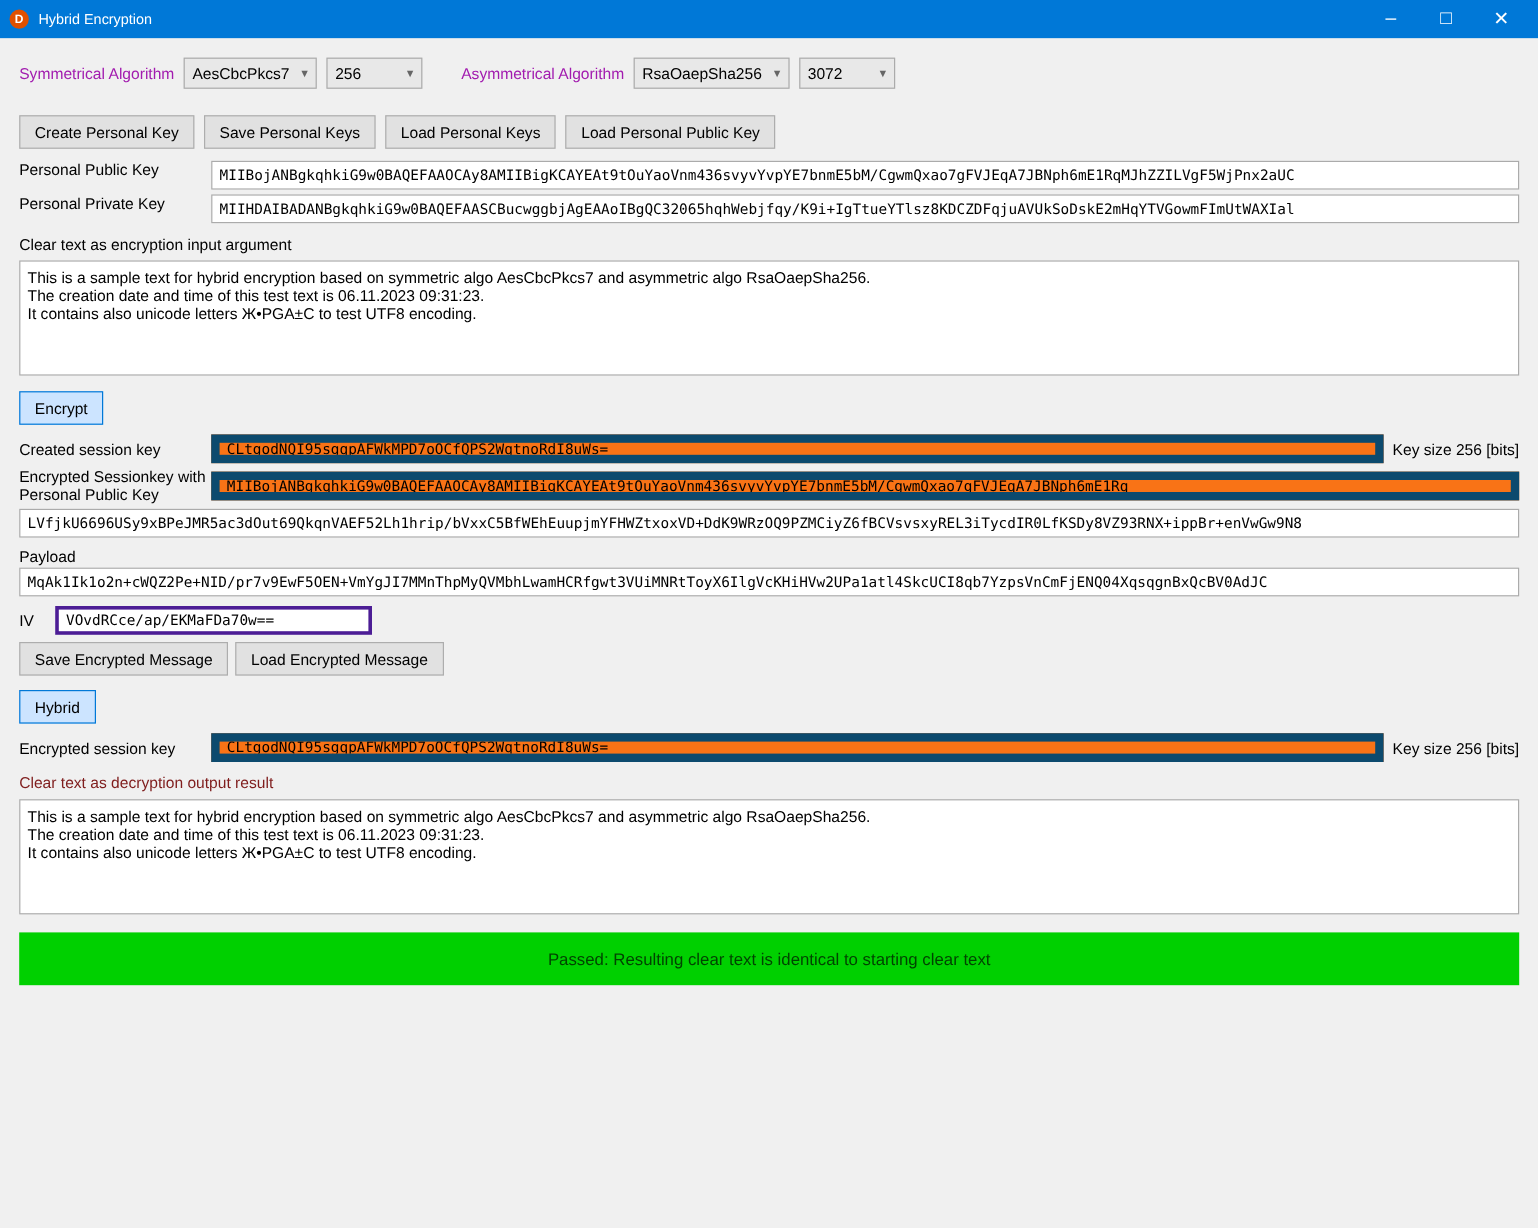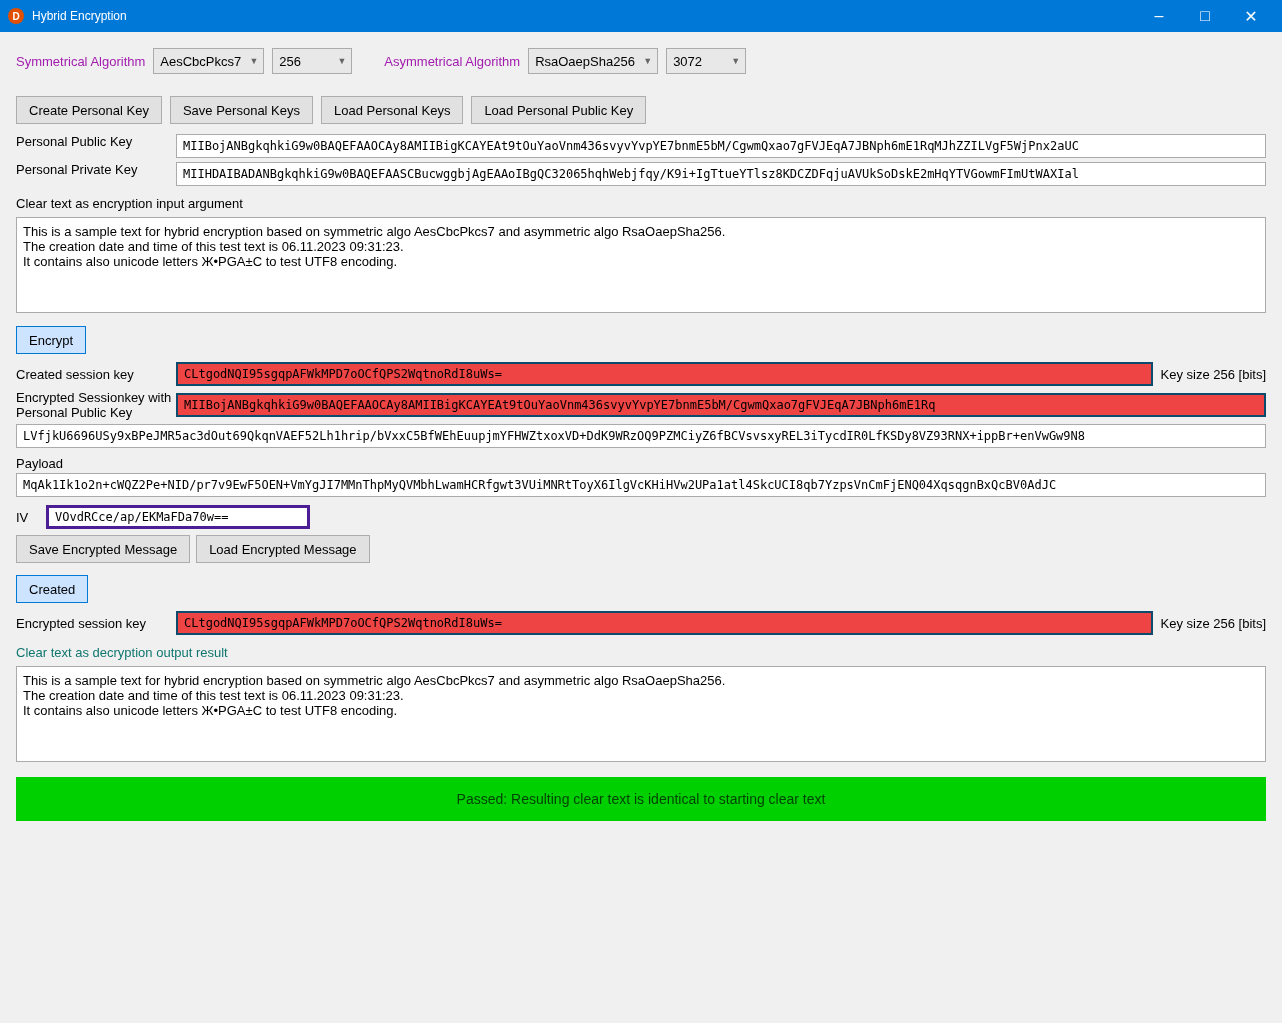--- a/index.html
+++ b/index.html
@@ -161,22 +161,22 @@
       align-items: center;
       margin-bottom: 4px;
     }
     .inline-label {
       width: 160px;
       font-size: 13px;
       flex-shrink: 0;
     }
     .inline-input {
       flex: 1;
-      border: 2px solid #0c4a6e;
-      background: #ef4444;
+      border: 7px solid #0c4a6e;
+      background: #f97316;
       padding: 3px 6px;
       font-size: 12px;
       font-family: monospace;
       height: 24px;
     }
     .inline-suffix {
       margin-left: 8px;
       font-size: 13px;
       color: #000;
       white-space: nowrap;
@@ -206,21 +206,21 @@
       width: 264px;
       border: 3px solid #4c1d95;
       background: white;
       padding: 3px 6px;
       font-size: 12px;
       font-family: monospace;
       height: 24px;
     }
 
     .decrypt-result-label {
-      color: #0f766e;
+      color: #7f1d1d;
       font-size: 13px;
       margin-bottom: 6px;
       margin-top: 10px;
     }
 
     .status-bar {
       background: #00d000;
       color: #004400;
       text-align: center;
       padding: 14px;
@@ -355,21 +355,21 @@
   
   <div class="buttons-row">
     <button class="btn">Save Encrypted Message</button>
     <button class="btn">Load Encrypted Message</button>
   </div>
 
   <div style="height:4px;"></div>
 
   
   <div style="margin-bottom:8px;">
-    <button class="btn btn-active">Created</button>
+    <button class="btn btn-active">Hybrid</button>
   </div>
 
   
   <div class="inline-field-row">
     <span class="inline-label">Encrypted session key</span>
     <input class="inline-input" type="text" value="CLtgodNQI95sgqpAFWkMPD7oOCfQPS2WqtnoRdI8uWs=" style="">
     <span class="inline-suffix">Key size 256 [bits]</span>
   </div>
 
   

